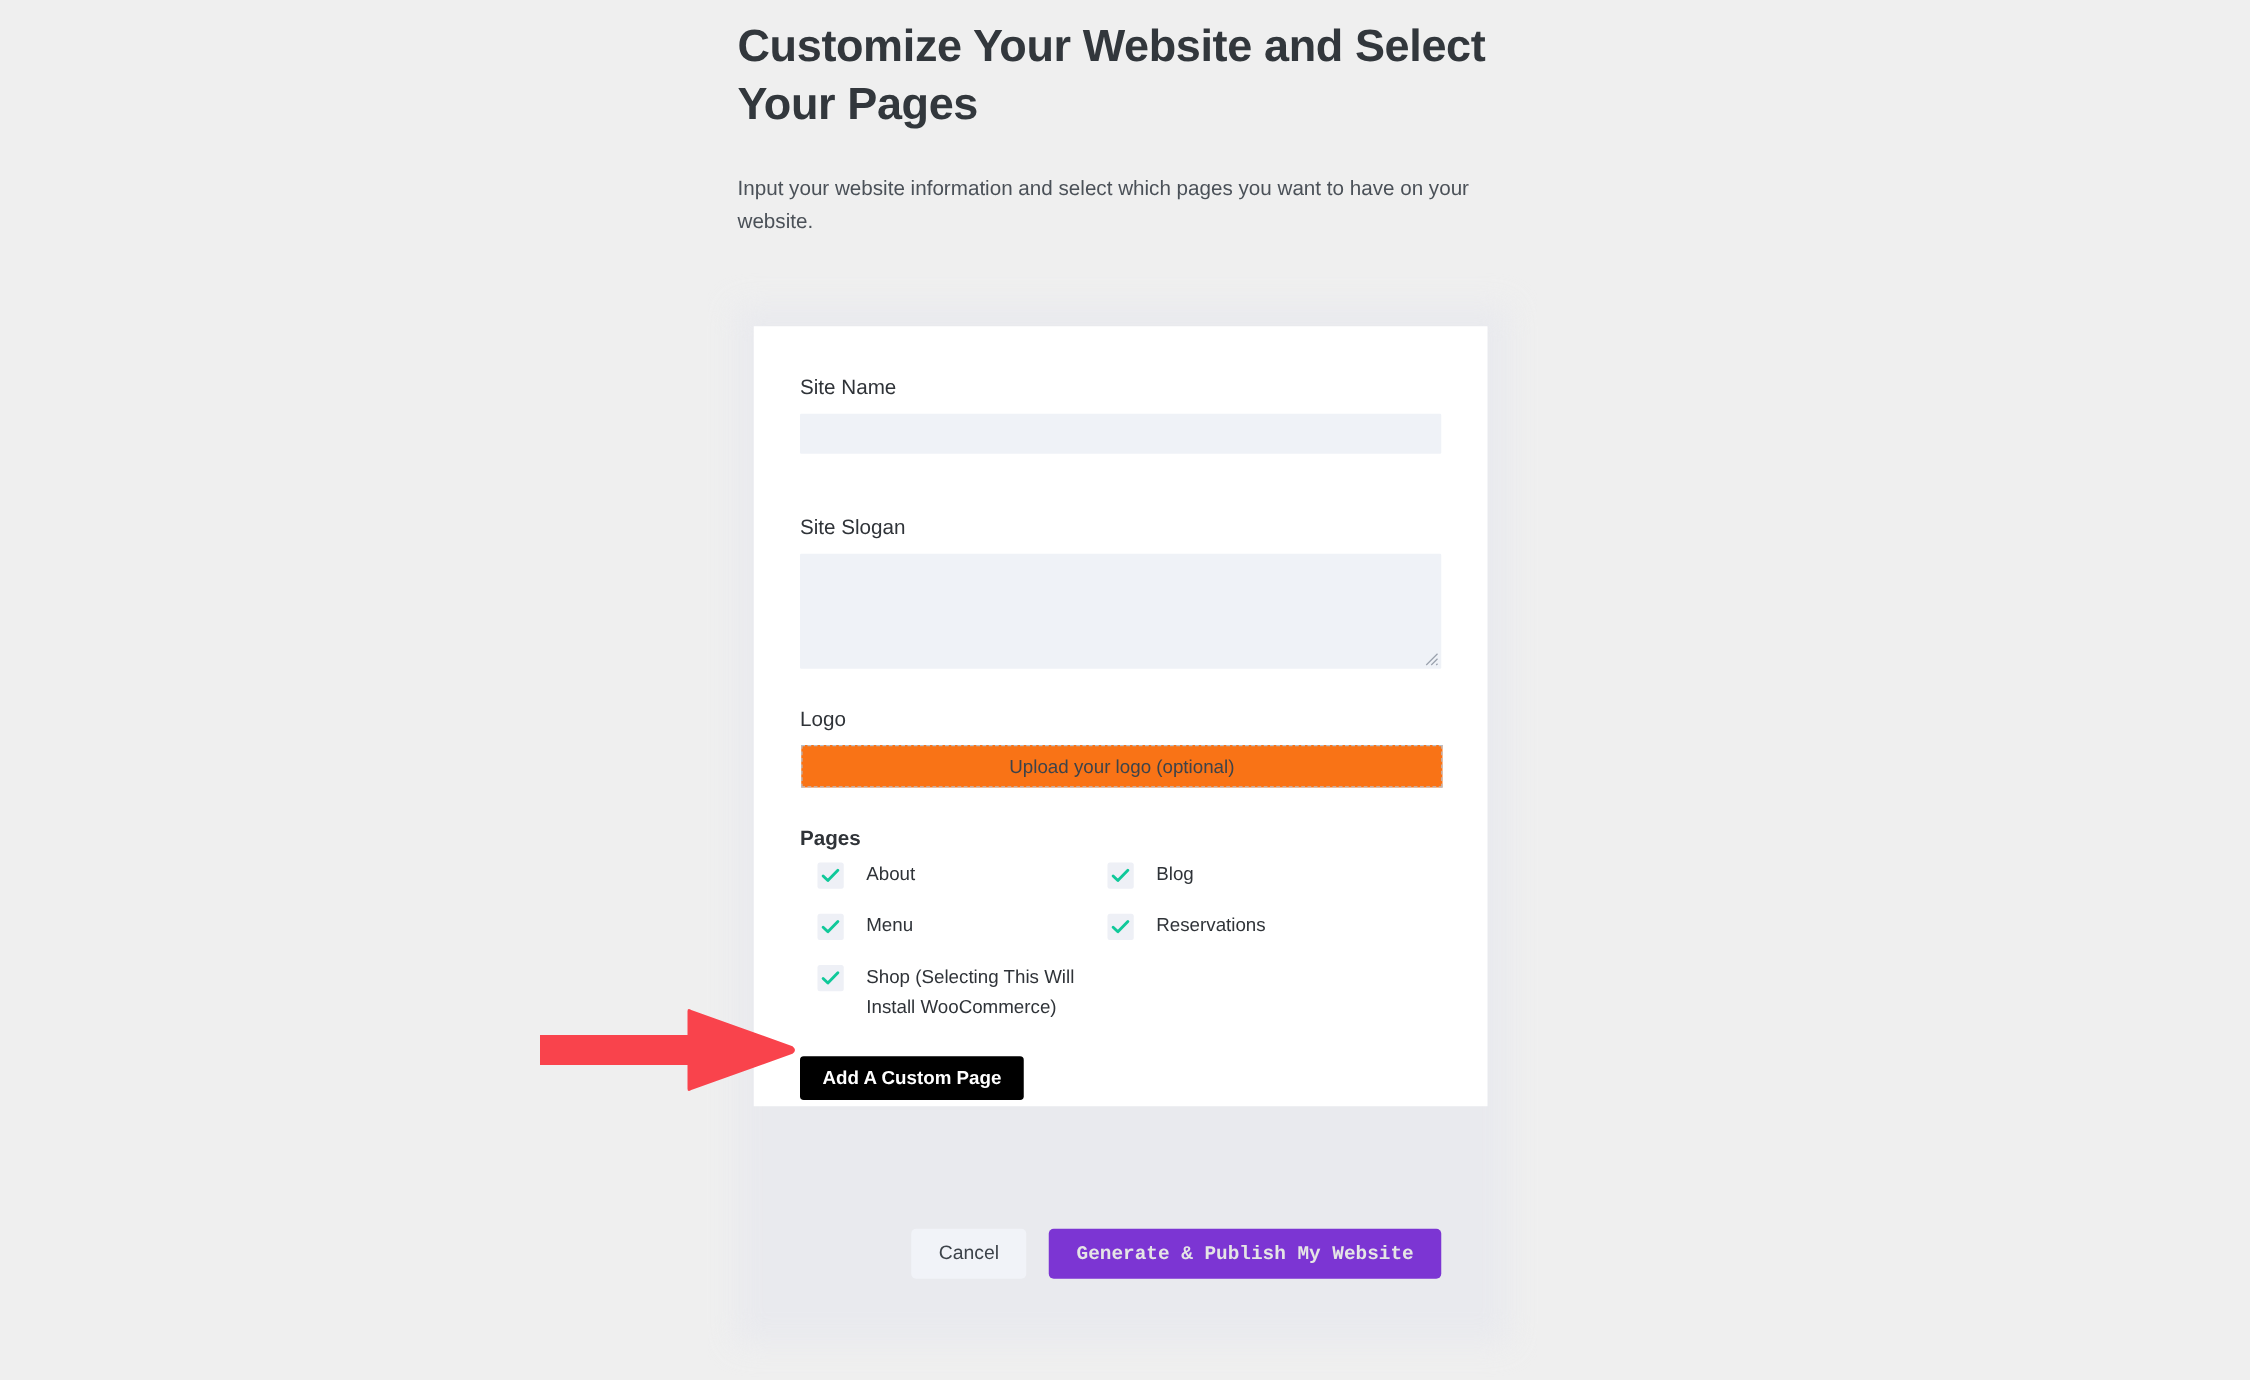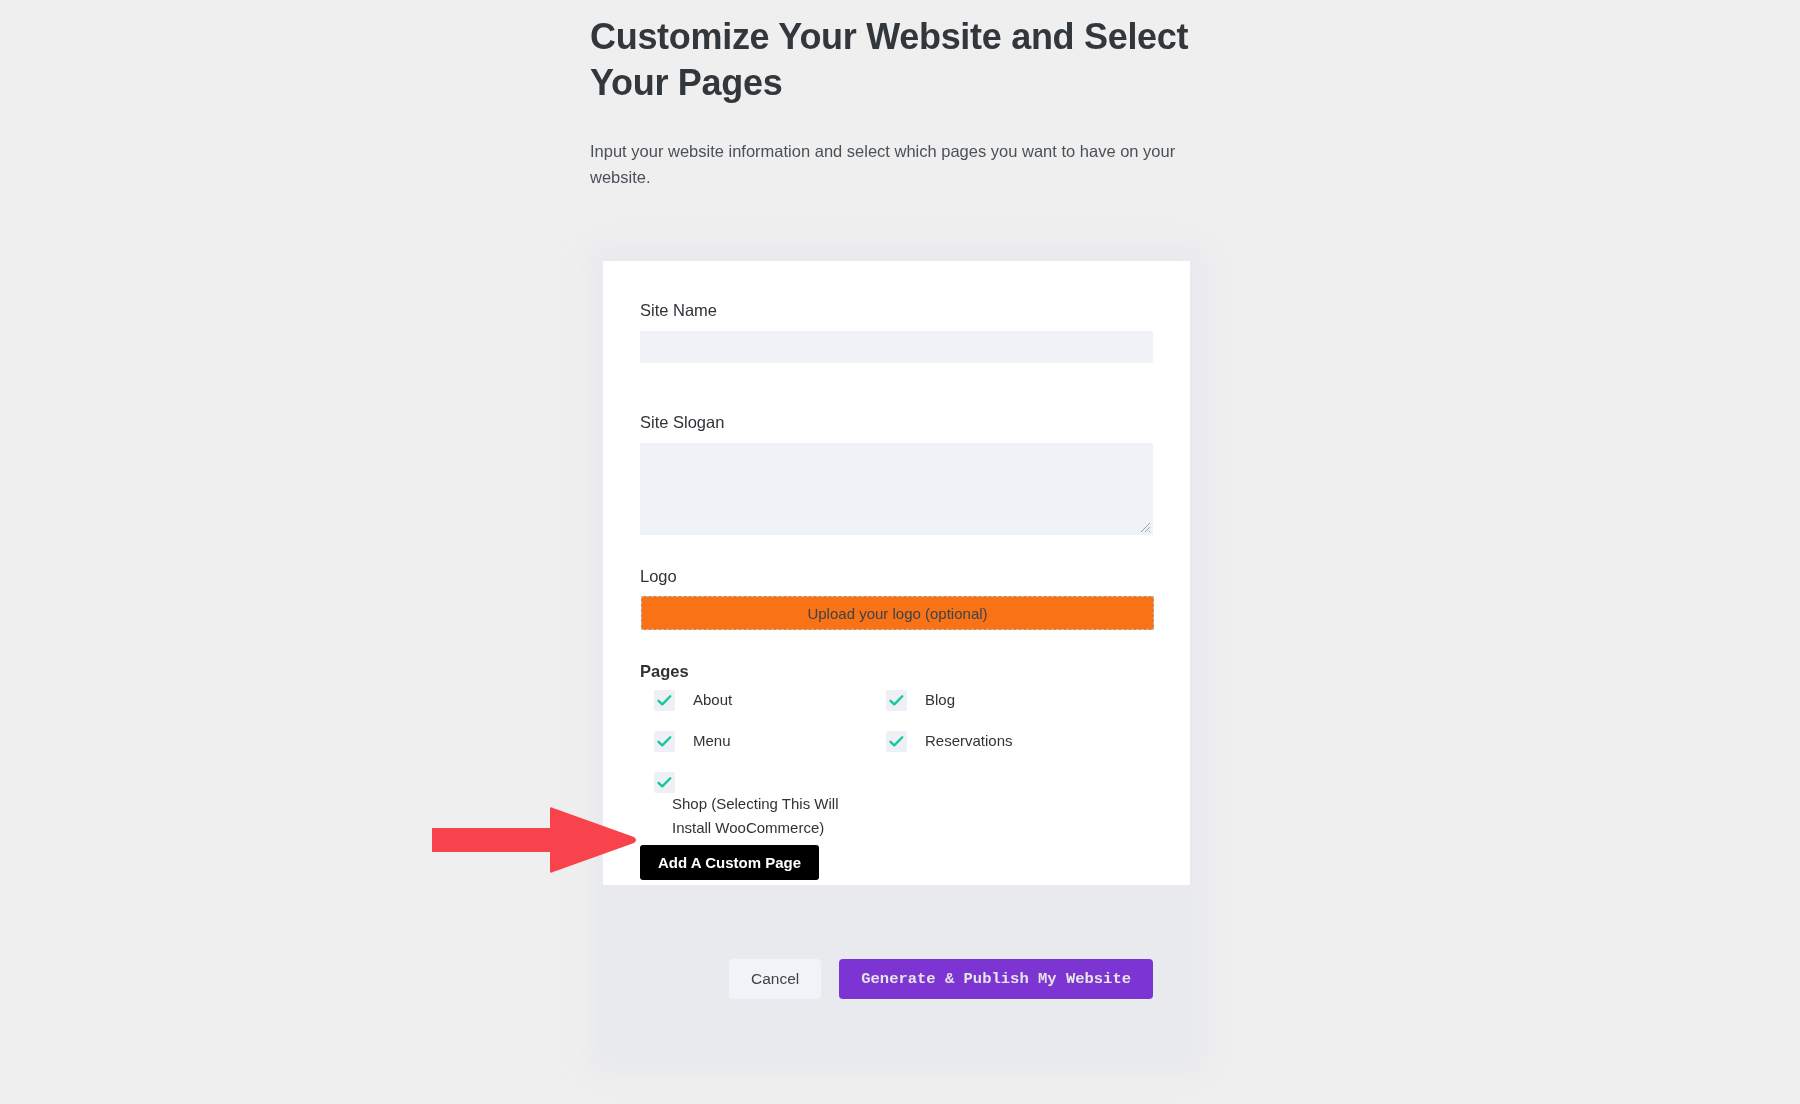--- a/index.html
+++ b/index.html
@@ -160,21 +160,20 @@
     margin-left: 14px;
   }
   .page-opt {
     display: flex;
     align-items: flex-start;
     height: 41px;
     gap: 0;
   }
   .page-opt.tall {
     height: 56px;
-    flex-direction: column;
   }
   .checkbox {
     width: 21px;
     height: 21px;
     background: #eef0f6;
     border-radius: 2px;
     flex: 0 0 auto;
     position: relative;
     margin-top: 1px;
   }
@@ -205,21 +204,21 @@
     font-size: 15px;
     font-weight: bold;
     padding: 0 18px;
     cursor: pointer;
     display: inline-block;
     line-height: 35px;
   }
   .footer-actions {
     position: absolute;
     left: 0;
-    top: 658px;
+    top: 682px;
     width: 513px;
     display: flex;
     justify-content: flex-end;
     align-items: center;
     gap: 18px;
   }
   .cancel-btn {
     height: 40px;
     background: #f1f3f8;
     color: #3d434a;

